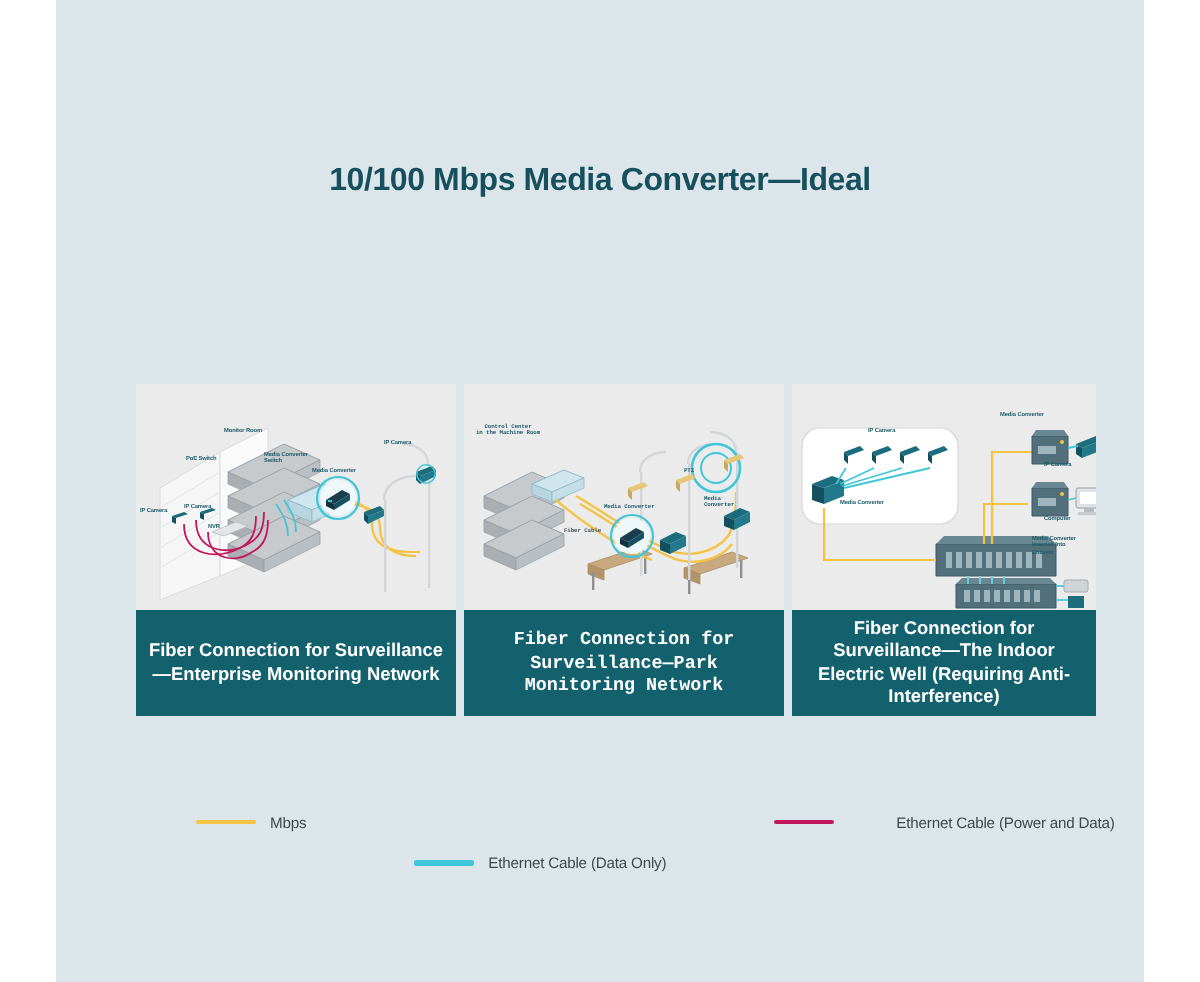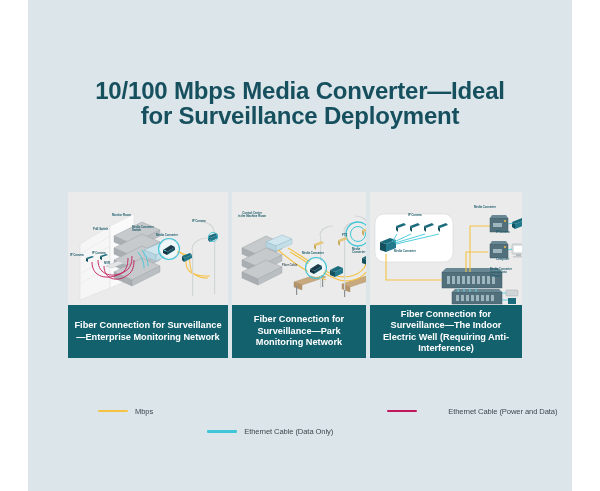--- a/index.html
+++ b/index.html
@@ -17,34 +17,34 @@
     background:#dce5e9;
   }
 
   
   #title-block{
     position:absolute;left:28px;top:78px;width:544px;
     text-align:center;
   }
   #title-block .line{
     color:#16505f;
-    font-size:24px;
+    font-size:16px;
     font-weight:bold;
     line-height:25px;
     letter-spacing:-0.2px;
   }
 
   
   #panels{
     position:absolute;left:56px;top:192px;width:488px;height:166px;
     display:flex;gap:4px;padding-left:12px;
   }
   .panel{display:flex;flex-direction:column;}
   .panel.p1{width:160px;}
-  .panel.p2{width:134px;}
+  .panel.p2{width:160px;font-family:Liberation Mono, monospace;}
   .panel.p3{width:152px;}
   .panel-art{
     position:relative;flex:0 0 113px;height:113px;
     background:#ebebeb;overflow:hidden;
   }
   .panel-caption{
     flex:1 1 auto;
     background:#14616e;
     color:#ffffff;
     font-size:9.2px;
@@ -87,21 +87,20 @@
 </style>
 </head>
 <body>
 
 <div id="root">
 
   <div id="canvas"></div>
 
   <div id="title-block">
     <div class="line">10/100 Mbps Media Converter—Ideal</div>
-    <div class="line">for Surveillance Deployment</div>
   </div>
 
   <div id="panels">
 
     <div class="panel p1">
       <div class="panel-art">
         <svg class="art-svg" width="160" height="113" viewBox="0 0 160 113">
 
           <g opacity="0.95">
 

